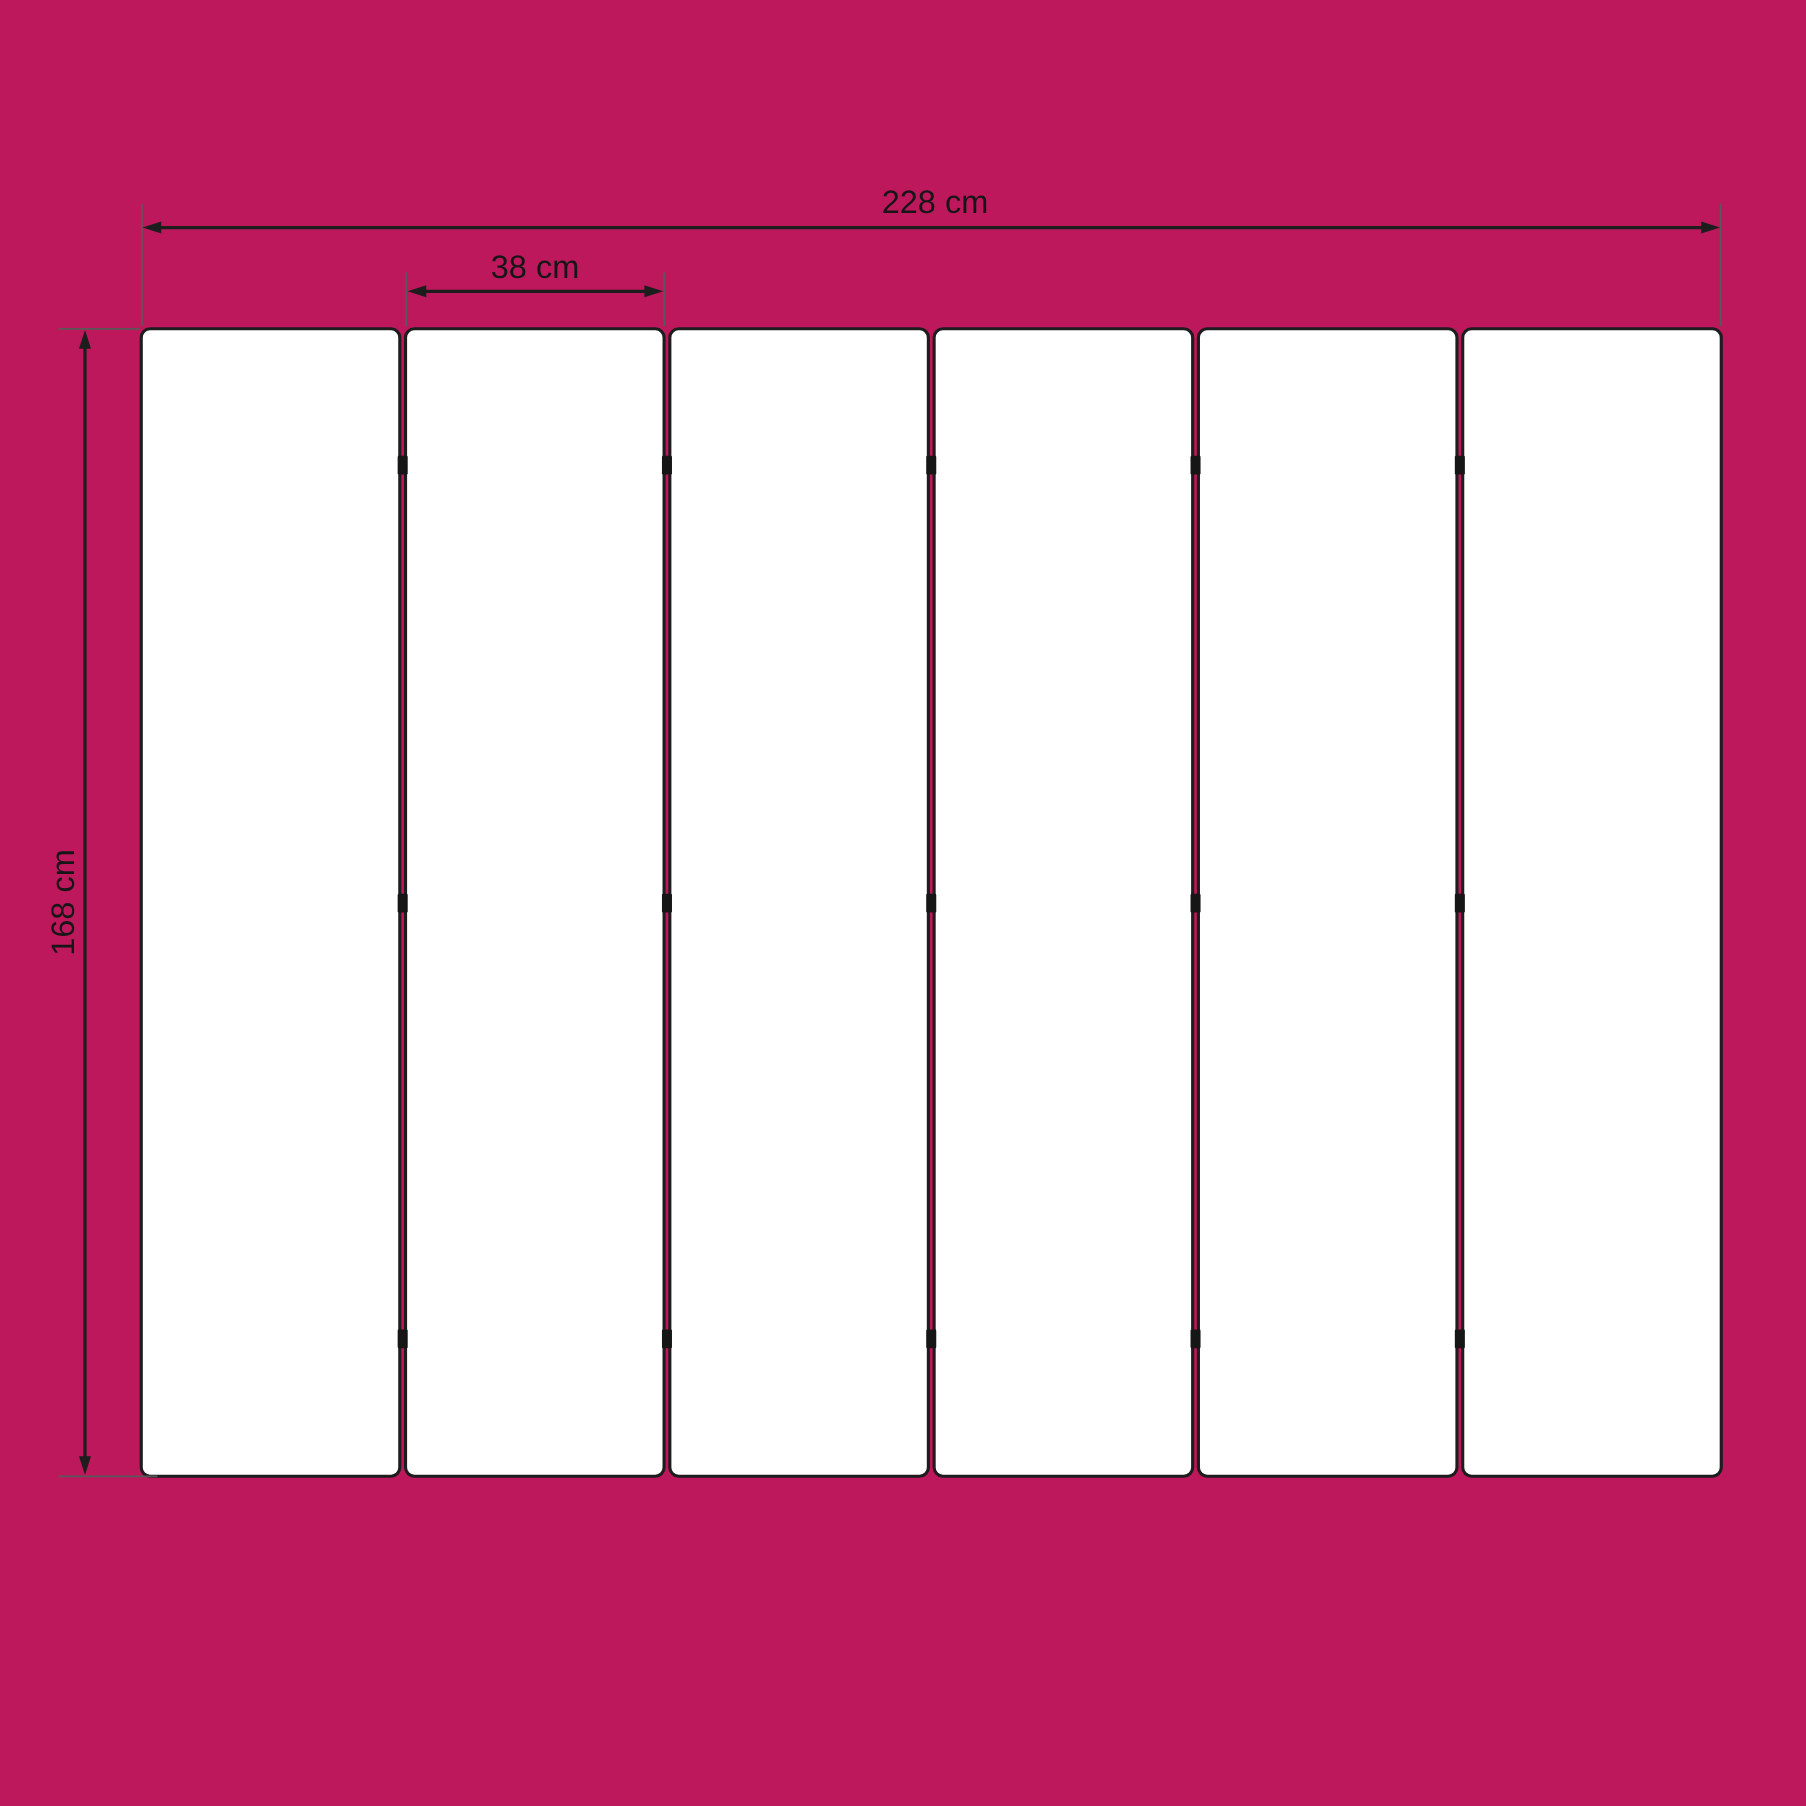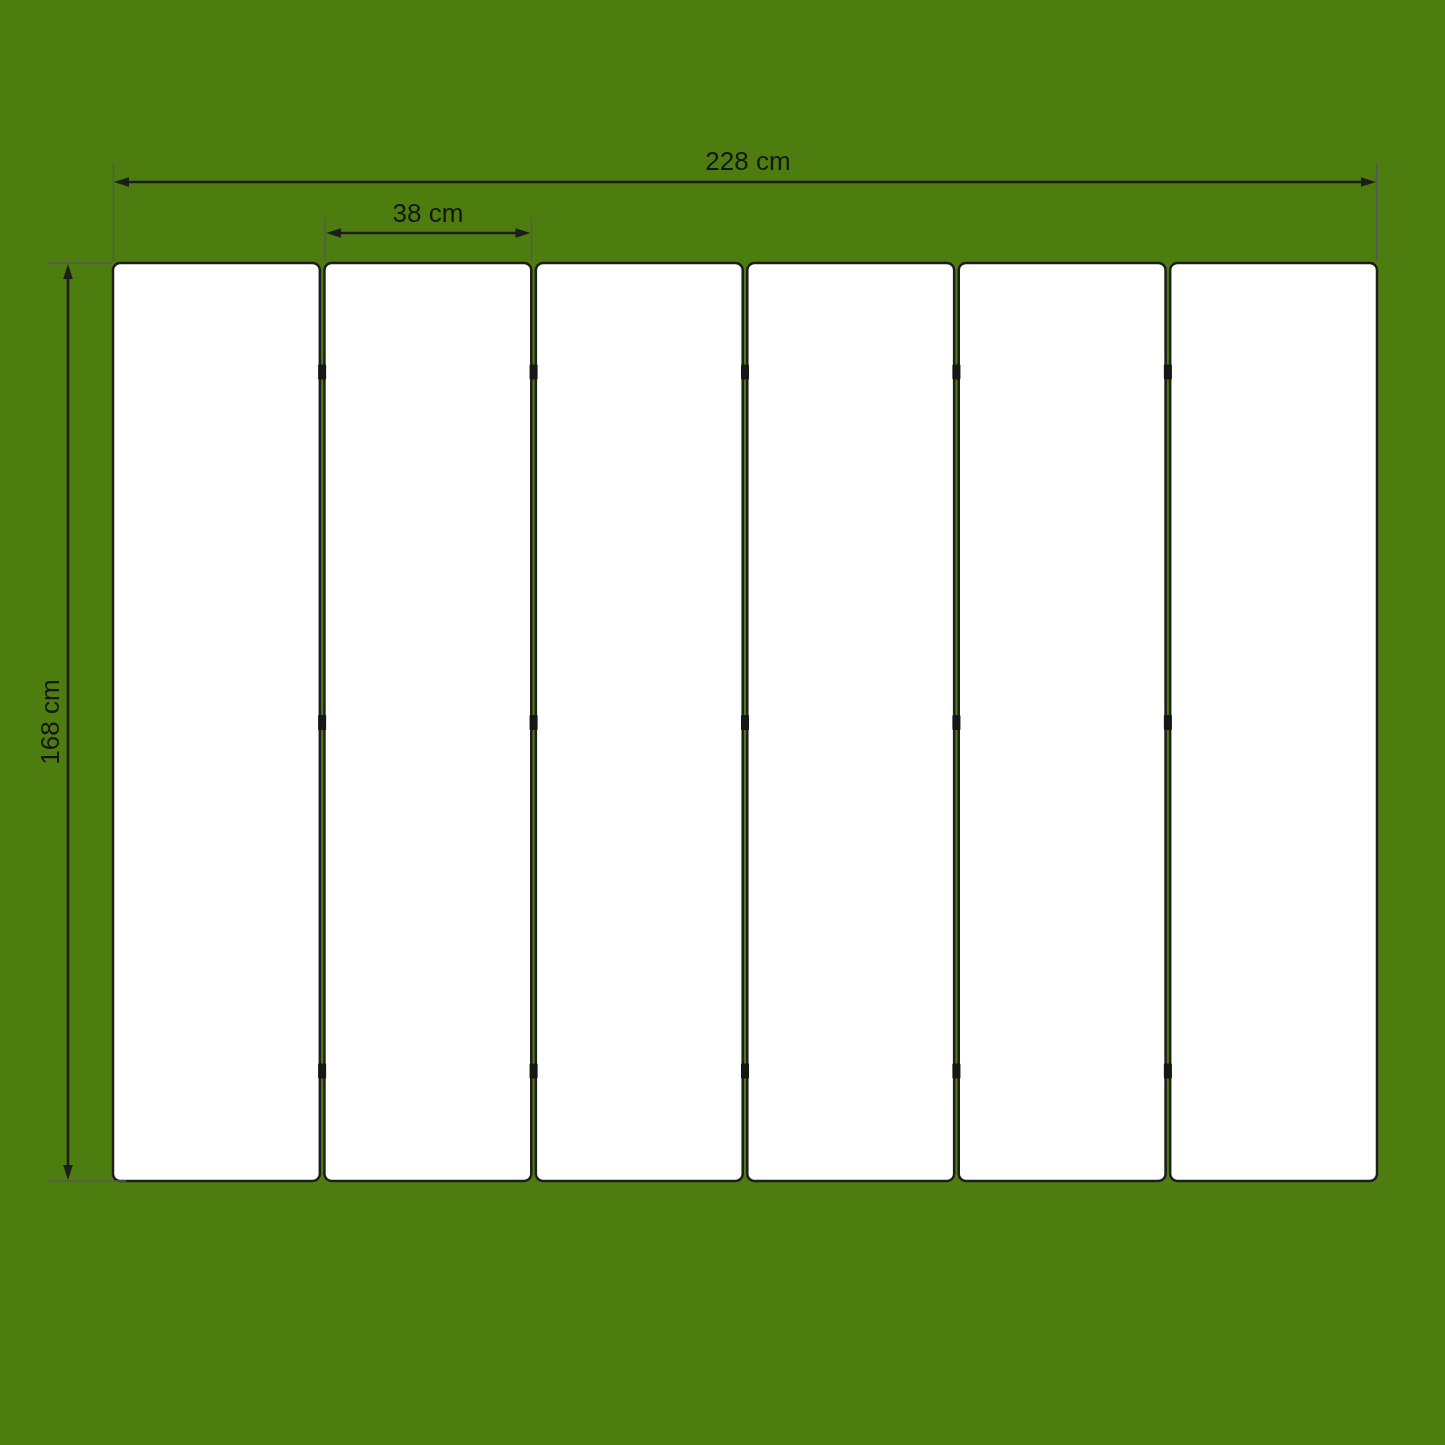--- a/index.html
+++ b/index.html
@@ -7,21 +7,21 @@
     padding: 0;
     background: #ffffff;
     width: 1445px;
     height: 1445px;
     overflow: hidden;
   }
   .stage {
     position: relative;
     width: 1445px;
     height: 1445px;
-    background: #4d7c0f;
+    background: #be185d;
   }
   svg { display: block; }
   .panel {
     fill: #ffffff;
     stroke: #1d1d1d;
     stroke-width: 2.5;
   }
   .hinge {
     fill: #161616;
     stroke: none;

